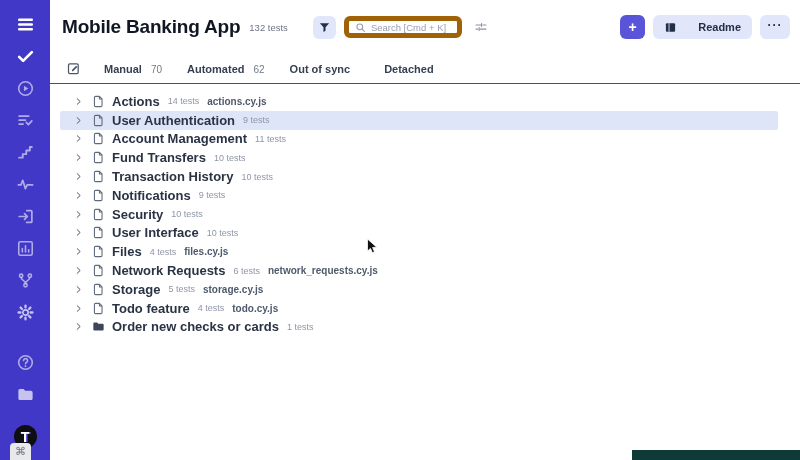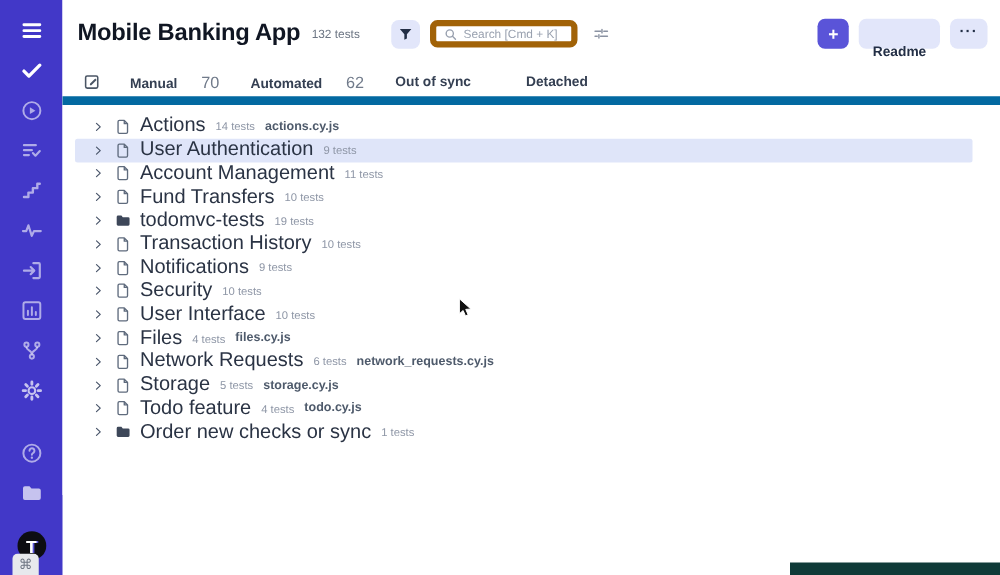--- a/index.html
+++ b/index.html
@@ -39,49 +39,49 @@
   .search-input::placeholder { color:#99a1af; }
   .sliders-btn { margin-left:10px; width:18px; height:18px; display:flex;
     align-items:center; justify-content:center; cursor:pointer; }
   .sliders-btn svg { width:14px; height:14px; stroke:#8a92a2; }
   .h-right { margin-left:auto; display:flex; align-items:center; gap:8px; }
   .add-btn { width:25px; height:24px; border-radius:6px; background:#5a54d8; color:#fff;
     font-size:14px; font-weight:700; display:flex; align-items:center; justify-content:center;
     cursor:pointer; line-height:1; }
   .readme-btn { height:24px; border-radius:6px; background:#e2e6fa; color:#232f46;
     font-size:11px; font-weight:700; display:flex; align-items:center; gap:21px;
-    padding:0 11px; cursor:pointer;flex-direction:column; }
+    padding:0 11px; cursor:pointer; }
   .readme-btn svg { width:13px; height:13px; }
   .more-btn { width:30px; height:24px; border-radius:6px; background:#e2e6fa; color:#232f46;
     font-size:12px; font-weight:800; display:flex; align-items:center; justify-content:center;
     cursor:pointer; letter-spacing:1px; padding-bottom:4px; }
 
   
-  .tabs { display:flex; align-items:center; height:30px; border-bottom:7px solid #0369a1;
+  .tabs { display:flex; align-items:center; height:30px; border-bottom:1px solid #0369a1;
     padding-left:16px; }
   .tab-mode-icon { width:16px; height:16px; color:#4b5665; margin-right:22px; cursor:pointer;
     display:flex; align-items:center; }
   .tab-mode-icon svg { width:15px; height:15px; }
   .tab { display:flex; align-items:baseline; margin-right:25px; cursor:pointer; }
   .tab-label { font-size:11px; font-weight:700; color:#343f52; white-space:nowrap; }
-  .tab-count { font-size:13px; color:#707a8a; margin-left:19px; font-weight:400; }
+  .tab-count { font-size:10px; color:#707a8a; margin-left:9px; font-weight:400; }
 
   
   .list { padding-top:8px; }
   .row { display:flex; align-items:center; height:18.8px; margin:0 22px 0 10px;
     padding-left:14px; border-radius:2px; cursor:pointer; }
   .row.selected { background:#dfe5f9; }
   .chev { width:10px; height:10px; display:flex; align-items:center; margin-right:7px; flex:none; }
   .chev svg { width:9px; height:9px; stroke:#49556a; }
   .ricon { width:14px; height:14px; margin-right:7px; flex:none; display:none;
     align-items:center; justify-content:center; }
   .ricon svg { width:13px; height:13px; }
   .row[data-icon="file"] .ricon.file { display:flex; }
   .row[data-icon="folder"] .ricon.folder { display:flex; }
-  .rname { font-size:16px; font-weight:400; color:#2a3344; white-space:nowrap; }
+  .rname { font-size:13px; font-weight:700; color:#2a3344; white-space:nowrap; }
   .rcount { font-size:9px; color:#8e96a6; margin-left:8px; white-space:nowrap; }
   .rfile { font-size:10px; font-weight:600; color:#4e5a6b; margin-left:8px; white-space:nowrap; }
 
   
   .cmd-badge { position:absolute; left:10px; top:443px; width:21px; height:17px;
     background:#e7e9ed; border-radius:4px 4px 0 0; color:#6f7683; font-size:11px;
     display:flex; align-items:center; justify-content:center; cursor:pointer; }
   .teal-bar { position:absolute; right:0; bottom:0; width:168px; height:10px; background:#0f3a38; }
 
   .cursor { position:absolute; left:366px; top:238px; width:13px; height:17px; pointer-events:none; }
@@ -288,185 +288,169 @@
         <svg viewBox="0 0 24 24" fill="none" stroke="#5f6b7d" stroke-width="2" stroke-linejoin="round">
               <path d="M6.5 2.5h7.2l4.8 4.8V19.5a2 2 0 01-2 2h-10a2 2 0 01-2-2v-15a2 2 0 012-2z"></path>
               <path d="M13.7 2.5v4.8h4.8"></path>
             </svg>
       </span>
 
       <span class="rname">Fund Transfers</span>
       <span class="rcount">10 tests</span>
       <span class="rfile"></span>
     </div>
+        <div class="row" data-icon="file">
+      <span class="chev">
+        <svg viewBox="0 0 24 24" fill="none" stroke-width="2.6" stroke-linecap="round" stroke-linejoin="round">
+              <path d="M8.5 4.5l8 7.5-8 7.5"></path>
+            </svg>
+      </span>
+      <span class="ricon file">
+        <svg viewBox="0 0 24 24" fill="none" stroke="#5f6b7d" stroke-width="2" stroke-linejoin="round">
+              <path d="M6.5 2.5h7.2l4.8 4.8V19.5a2 2 0 01-2 2h-10a2 2 0 01-2-2v-15a2 2 0 012-2z"></path>
+              <path d="M13.7 2.5v4.8h4.8"></path>
+            </svg>
+      </span>
+
+      <span class="rname">Transaction History</span>
+      <span class="rcount">10 tests</span>
+      <span class="rfile"></span>
+    </div>
+        <div class="row" data-icon="file">
+      <span class="chev">
+        <svg viewBox="0 0 24 24" fill="none" stroke-width="2.6" stroke-linecap="round" stroke-linejoin="round">
+              <path d="M8.5 4.5l8 7.5-8 7.5"></path>
+            </svg>
+      </span>
+      <span class="ricon file">
+        <svg viewBox="0 0 24 24" fill="none" stroke="#5f6b7d" stroke-width="2" stroke-linejoin="round">
+              <path d="M6.5 2.5h7.2l4.8 4.8V19.5a2 2 0 01-2 2h-10a2 2 0 01-2-2v-15a2 2 0 012-2z"></path>
+              <path d="M13.7 2.5v4.8h4.8"></path>
+            </svg>
+      </span>
+
+      <span class="rname">Notifications</span>
+      <span class="rcount">9 tests</span>
+      <span class="rfile"></span>
+    </div>
+        <div class="row" data-icon="file">
+      <span class="chev">
+        <svg viewBox="0 0 24 24" fill="none" stroke-width="2.6" stroke-linecap="round" stroke-linejoin="round">
+              <path d="M8.5 4.5l8 7.5-8 7.5"></path>
+            </svg>
+      </span>
+      <span class="ricon file">
+        <svg viewBox="0 0 24 24" fill="none" stroke="#5f6b7d" stroke-width="2" stroke-linejoin="round">
+              <path d="M6.5 2.5h7.2l4.8 4.8V19.5a2 2 0 01-2 2h-10a2 2 0 01-2-2v-15a2 2 0 012-2z"></path>
+              <path d="M13.7 2.5v4.8h4.8"></path>
+            </svg>
+      </span>
+
+      <span class="rname">Security</span>
+      <span class="rcount">10 tests</span>
+      <span class="rfile"></span>
+    </div>
+        <div class="row" data-icon="file">
+      <span class="chev">
+        <svg viewBox="0 0 24 24" fill="none" stroke-width="2.6" stroke-linecap="round" stroke-linejoin="round">
+              <path d="M8.5 4.5l8 7.5-8 7.5"></path>
+            </svg>
+      </span>
+      <span class="ricon file">
+        <svg viewBox="0 0 24 24" fill="none" stroke="#5f6b7d" stroke-width="2" stroke-linejoin="round">
+              <path d="M6.5 2.5h7.2l4.8 4.8V19.5a2 2 0 01-2 2h-10a2 2 0 01-2-2v-15a2 2 0 012-2z"></path>
+              <path d="M13.7 2.5v4.8h4.8"></path>
+            </svg>
+      </span>
+
+      <span class="rname">User Interface</span>
+      <span class="rcount">10 tests</span>
+      <span class="rfile"></span>
+    </div>
+        <div class="row" data-icon="file">
+      <span class="chev">
+        <svg viewBox="0 0 24 24" fill="none" stroke-width="2.6" stroke-linecap="round" stroke-linejoin="round">
+              <path d="M8.5 4.5l8 7.5-8 7.5"></path>
+            </svg>
+      </span>
+      <span class="ricon file">
+        <svg viewBox="0 0 24 24" fill="none" stroke="#5f6b7d" stroke-width="2" stroke-linejoin="round">
+              <path d="M6.5 2.5h7.2l4.8 4.8V19.5a2 2 0 01-2 2h-10a2 2 0 01-2-2v-15a2 2 0 012-2z"></path>
+              <path d="M13.7 2.5v4.8h4.8"></path>
+            </svg>
+      </span>
+
+      <span class="rname">Files</span>
+      <span class="rcount">4 tests</span>
+      <span class="rfile">files.cy.js</span>
+    </div>
+        <div class="row" data-icon="file">
+      <span class="chev">
+        <svg viewBox="0 0 24 24" fill="none" stroke-width="2.6" stroke-linecap="round" stroke-linejoin="round">
+              <path d="M8.5 4.5l8 7.5-8 7.5"></path>
+            </svg>
+      </span>
+      <span class="ricon file">
+        <svg viewBox="0 0 24 24" fill="none" stroke="#5f6b7d" stroke-width="2" stroke-linejoin="round">
+              <path d="M6.5 2.5h7.2l4.8 4.8V19.5a2 2 0 01-2 2h-10a2 2 0 01-2-2v-15a2 2 0 012-2z"></path>
+              <path d="M13.7 2.5v4.8h4.8"></path>
+            </svg>
+      </span>
+
+      <span class="rname">Network Requests</span>
+      <span class="rcount">6 tests</span>
+      <span class="rfile">network_requests.cy.js</span>
+    </div>
+        <div class="row" data-icon="file">
+      <span class="chev">
+        <svg viewBox="0 0 24 24" fill="none" stroke-width="2.6" stroke-linecap="round" stroke-linejoin="round">
+              <path d="M8.5 4.5l8 7.5-8 7.5"></path>
+            </svg>
+      </span>
+      <span class="ricon file">
+        <svg viewBox="0 0 24 24" fill="none" stroke="#5f6b7d" stroke-width="2" stroke-linejoin="round">
+              <path d="M6.5 2.5h7.2l4.8 4.8V19.5a2 2 0 01-2 2h-10a2 2 0 01-2-2v-15a2 2 0 012-2z"></path>
+              <path d="M13.7 2.5v4.8h4.8"></path>
+            </svg>
+      </span>
+
+      <span class="rname">Storage</span>
+      <span class="rcount">5 tests</span>
+      <span class="rfile">storage.cy.js</span>
+    </div>
+        <div class="row" data-icon="file">
+      <span class="chev">
+        <svg viewBox="0 0 24 24" fill="none" stroke-width="2.6" stroke-linecap="round" stroke-linejoin="round">
+              <path d="M8.5 4.5l8 7.5-8 7.5"></path>
+            </svg>
+      </span>
+      <span class="ricon file">
+        <svg viewBox="0 0 24 24" fill="none" stroke="#5f6b7d" stroke-width="2" stroke-linejoin="round">
+              <path d="M6.5 2.5h7.2l4.8 4.8V19.5a2 2 0 01-2 2h-10a2 2 0 01-2-2v-15a2 2 0 012-2z"></path>
+              <path d="M13.7 2.5v4.8h4.8"></path>
+            </svg>
+      </span>
+
+      <span class="rname">Todo feature</span>
+      <span class="rcount">4 tests</span>
+      <span class="rfile">todo.cy.js</span>
+    </div>
         <div class="row" data-icon="folder">
       <span class="chev">
         <svg viewBox="0 0 24 24" fill="none" stroke-width="2.6" stroke-linecap="round" stroke-linejoin="round">
               <path d="M8.5 4.5l8 7.5-8 7.5"></path>
             </svg>
       </span>
 
       <span class="ricon folder">
         <svg viewBox="0 0 24 24" fill="#3d4759">
               <path d="M2.5 6.5a2 2 0 012-2h5l2 2.4h8a2 2 0 012 2v8.6a2 2 0 01-2 2h-15a2 2 0 01-2-2V6.5z"></path>
             </svg>
       </span>
-      <span class="rname">todomvc-tests</span>
-      <span class="rcount">19 tests</span>
-      <span class="rfile"></span>
-    </div>
-        <div class="row" data-icon="file">
-      <span class="chev">
-        <svg viewBox="0 0 24 24" fill="none" stroke-width="2.6" stroke-linecap="round" stroke-linejoin="round">
-              <path d="M8.5 4.5l8 7.5-8 7.5"></path>
-            </svg>
-      </span>
-      <span class="ricon file">
-        <svg viewBox="0 0 24 24" fill="none" stroke="#5f6b7d" stroke-width="2" stroke-linejoin="round">
-              <path d="M6.5 2.5h7.2l4.8 4.8V19.5a2 2 0 01-2 2h-10a2 2 0 01-2-2v-15a2 2 0 012-2z"></path>
-              <path d="M13.7 2.5v4.8h4.8"></path>
-            </svg>
-      </span>
-
-      <span class="rname">Transaction History</span>
-      <span class="rcount">10 tests</span>
-      <span class="rfile"></span>
-    </div>
-        <div class="row" data-icon="file">
-      <span class="chev">
-        <svg viewBox="0 0 24 24" fill="none" stroke-width="2.6" stroke-linecap="round" stroke-linejoin="round">
-              <path d="M8.5 4.5l8 7.5-8 7.5"></path>
-            </svg>
-      </span>
-      <span class="ricon file">
-        <svg viewBox="0 0 24 24" fill="none" stroke="#5f6b7d" stroke-width="2" stroke-linejoin="round">
-              <path d="M6.5 2.5h7.2l4.8 4.8V19.5a2 2 0 01-2 2h-10a2 2 0 01-2-2v-15a2 2 0 012-2z"></path>
-              <path d="M13.7 2.5v4.8h4.8"></path>
-            </svg>
-      </span>
-
-      <span class="rname">Notifications</span>
-      <span class="rcount">9 tests</span>
-      <span class="rfile"></span>
-    </div>
-        <div class="row" data-icon="file">
-      <span class="chev">
-        <svg viewBox="0 0 24 24" fill="none" stroke-width="2.6" stroke-linecap="round" stroke-linejoin="round">
-              <path d="M8.5 4.5l8 7.5-8 7.5"></path>
-            </svg>
-      </span>
-      <span class="ricon file">
-        <svg viewBox="0 0 24 24" fill="none" stroke="#5f6b7d" stroke-width="2" stroke-linejoin="round">
-              <path d="M6.5 2.5h7.2l4.8 4.8V19.5a2 2 0 01-2 2h-10a2 2 0 01-2-2v-15a2 2 0 012-2z"></path>
-              <path d="M13.7 2.5v4.8h4.8"></path>
-            </svg>
-      </span>
-
-      <span class="rname">Security</span>
-      <span class="rcount">10 tests</span>
-      <span class="rfile"></span>
-    </div>
-        <div class="row" data-icon="file">
-      <span class="chev">
-        <svg viewBox="0 0 24 24" fill="none" stroke-width="2.6" stroke-linecap="round" stroke-linejoin="round">
-              <path d="M8.5 4.5l8 7.5-8 7.5"></path>
-            </svg>
-      </span>
-      <span class="ricon file">
-        <svg viewBox="0 0 24 24" fill="none" stroke="#5f6b7d" stroke-width="2" stroke-linejoin="round">
-              <path d="M6.5 2.5h7.2l4.8 4.8V19.5a2 2 0 01-2 2h-10a2 2 0 01-2-2v-15a2 2 0 012-2z"></path>
-              <path d="M13.7 2.5v4.8h4.8"></path>
-            </svg>
-      </span>
-
-      <span class="rname">User Interface</span>
-      <span class="rcount">10 tests</span>
-      <span class="rfile"></span>
-    </div>
-        <div class="row" data-icon="file">
-      <span class="chev">
-        <svg viewBox="0 0 24 24" fill="none" stroke-width="2.6" stroke-linecap="round" stroke-linejoin="round">
-              <path d="M8.5 4.5l8 7.5-8 7.5"></path>
-            </svg>
-      </span>
-      <span class="ricon file">
-        <svg viewBox="0 0 24 24" fill="none" stroke="#5f6b7d" stroke-width="2" stroke-linejoin="round">
-              <path d="M6.5 2.5h7.2l4.8 4.8V19.5a2 2 0 01-2 2h-10a2 2 0 01-2-2v-15a2 2 0 012-2z"></path>
-              <path d="M13.7 2.5v4.8h4.8"></path>
-            </svg>
-      </span>
-
-      <span class="rname">Files</span>
-      <span class="rcount">4 tests</span>
-      <span class="rfile">files.cy.js</span>
-    </div>
-        <div class="row" data-icon="file">
-      <span class="chev">
-        <svg viewBox="0 0 24 24" fill="none" stroke-width="2.6" stroke-linecap="round" stroke-linejoin="round">
-              <path d="M8.5 4.5l8 7.5-8 7.5"></path>
-            </svg>
-      </span>
-      <span class="ricon file">
-        <svg viewBox="0 0 24 24" fill="none" stroke="#5f6b7d" stroke-width="2" stroke-linejoin="round">
-              <path d="M6.5 2.5h7.2l4.8 4.8V19.5a2 2 0 01-2 2h-10a2 2 0 01-2-2v-15a2 2 0 012-2z"></path>
-              <path d="M13.7 2.5v4.8h4.8"></path>
-            </svg>
-      </span>
-
-      <span class="rname">Network Requests</span>
-      <span class="rcount">6 tests</span>
-      <span class="rfile">network_requests.cy.js</span>
-    </div>
-        <div class="row" data-icon="file">
-      <span class="chev">
-        <svg viewBox="0 0 24 24" fill="none" stroke-width="2.6" stroke-linecap="round" stroke-linejoin="round">
-              <path d="M8.5 4.5l8 7.5-8 7.5"></path>
-            </svg>
-      </span>
-      <span class="ricon file">
-        <svg viewBox="0 0 24 24" fill="none" stroke="#5f6b7d" stroke-width="2" stroke-linejoin="round">
-              <path d="M6.5 2.5h7.2l4.8 4.8V19.5a2 2 0 01-2 2h-10a2 2 0 01-2-2v-15a2 2 0 012-2z"></path>
-              <path d="M13.7 2.5v4.8h4.8"></path>
-            </svg>
-      </span>
-
-      <span class="rname">Storage</span>
-      <span class="rcount">5 tests</span>
-      <span class="rfile">storage.cy.js</span>
-    </div>
-        <div class="row" data-icon="file">
-      <span class="chev">
-        <svg viewBox="0 0 24 24" fill="none" stroke-width="2.6" stroke-linecap="round" stroke-linejoin="round">
-              <path d="M8.5 4.5l8 7.5-8 7.5"></path>
-            </svg>
-      </span>
-      <span class="ricon file">
-        <svg viewBox="0 0 24 24" fill="none" stroke="#5f6b7d" stroke-width="2" stroke-linejoin="round">
-              <path d="M6.5 2.5h7.2l4.8 4.8V19.5a2 2 0 01-2 2h-10a2 2 0 01-2-2v-15a2 2 0 012-2z"></path>
-              <path d="M13.7 2.5v4.8h4.8"></path>
-            </svg>
-      </span>
-
-      <span class="rname">Todo feature</span>
-      <span class="rcount">4 tests</span>
-      <span class="rfile">todo.cy.js</span>
-    </div>
-        <div class="row" data-icon="folder">
-      <span class="chev">
-        <svg viewBox="0 0 24 24" fill="none" stroke-width="2.6" stroke-linecap="round" stroke-linejoin="round">
-              <path d="M8.5 4.5l8 7.5-8 7.5"></path>
-            </svg>
-      </span>
-
-      <span class="ricon folder">
-        <svg viewBox="0 0 24 24" fill="#3d4759">
-              <path d="M2.5 6.5a2 2 0 012-2h5l2 2.4h8a2 2 0 012 2v8.6a2 2 0 01-2 2h-15a2 2 0 01-2-2V6.5z"></path>
-            </svg>
-      </span>
-      <span class="rname">Order new checks or sync</span>
+      <span class="rname">Order new checks or cards</span>
       <span class="rcount">1 tests</span>
       <span class="rfile"></span>
     </div>
       </div>
   </div>
 
   <span class="cmd-badge">⌘</span>
   <div class="teal-bar"></div>
 
   <svg class="cursor" viewBox="0 0 13 17">

